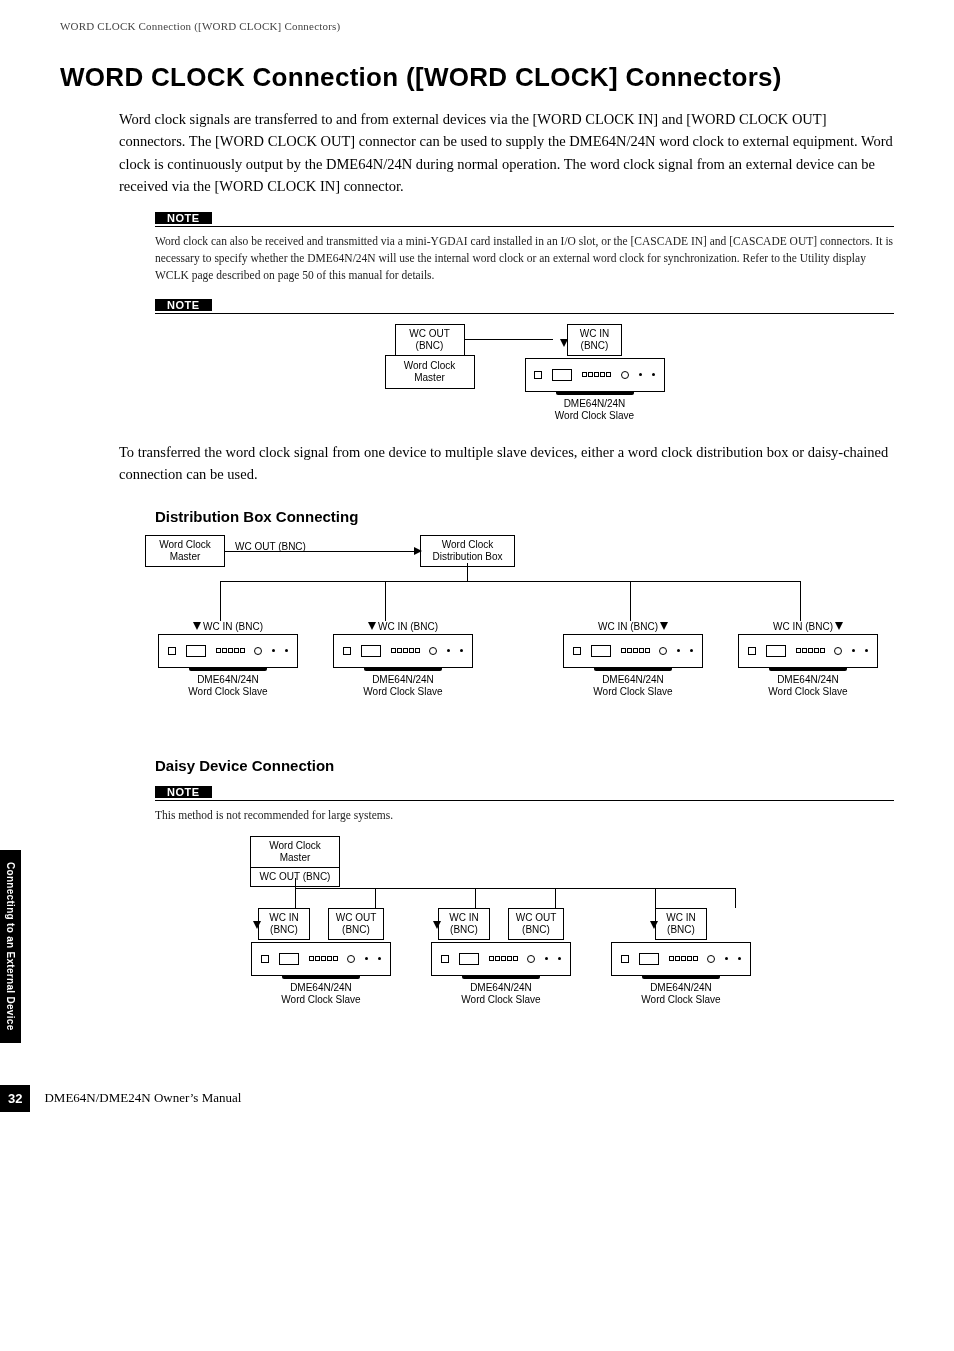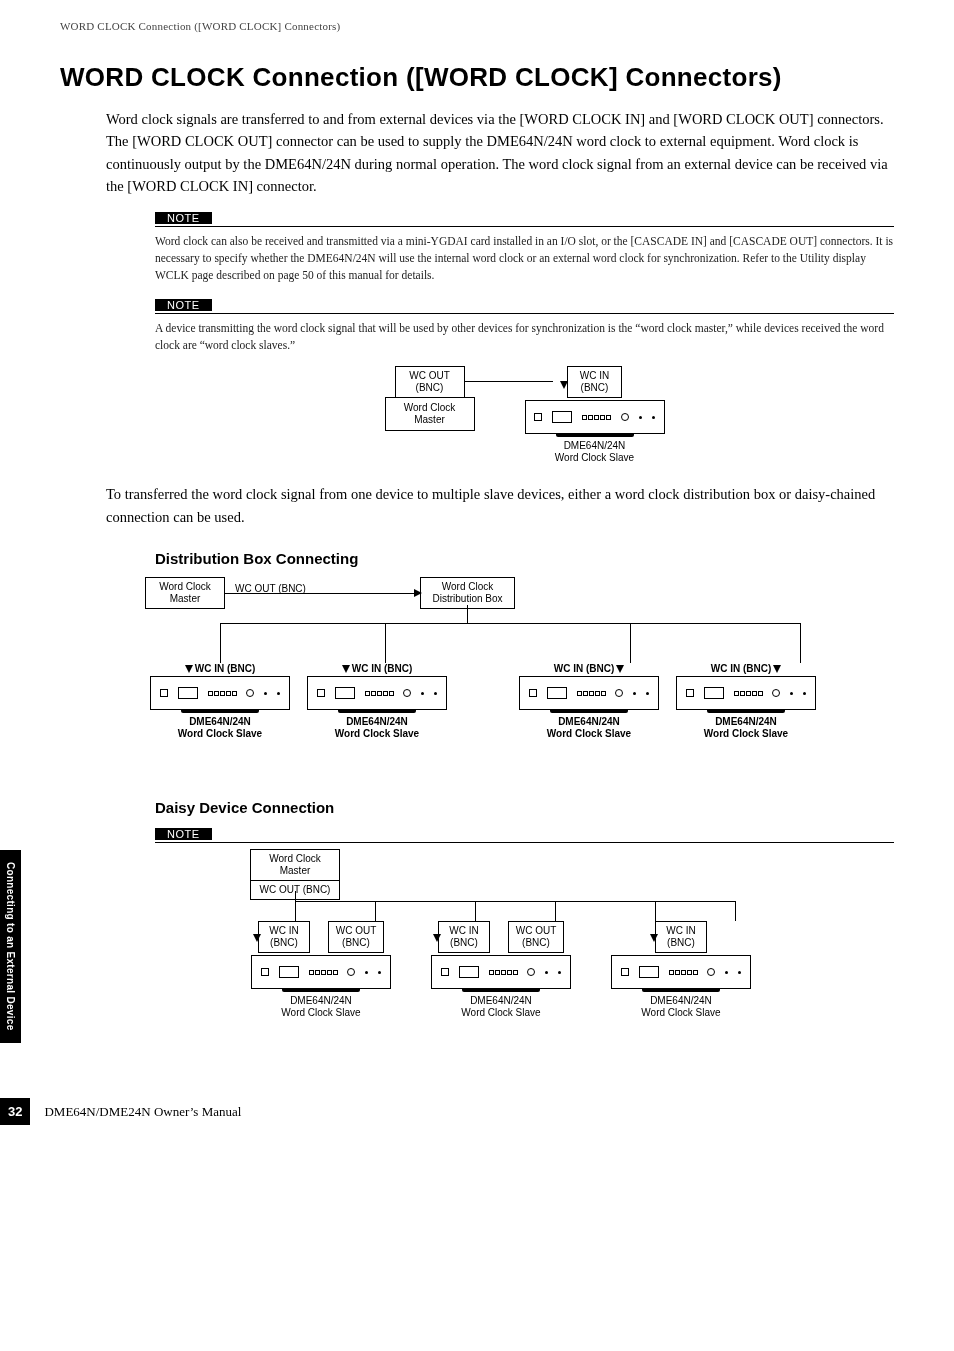--- a/index.html
+++ b/index.html
@@ -20,30 +20,30 @@
     letter-spacing: 0.2px;
   }
   .main-title {
     font-family: Arial, Helvetica, sans-serif;
     font-weight: 900;
     font-size: 26px;
     margin: 20px 0 15px 0;
     letter-spacing: 0.3px;
   }
   .body-para {
-    margin: 8px 0 12px 46px;
+    margin: 8px 0 12px 59px;
     line-height: 1.55;
     font-size: 14.5px;
   }
   .note-label {
     display: inline-block;
     background: #000;
     color: #fff;
     font-family: Arial, Helvetica, sans-serif;
-    font-weight: normal;
+    font-weight: bold;
     font-size: 11px;
     padding: 0 12px;
     margin-left: 95px;
     letter-spacing: 0.5px;
     text-align: center;
   }
   .note-rule {
     border-top: 1px solid #000;
     margin-left: 95px;
     margin-bottom: 6px;
@@ -172,21 +172,20 @@
 
 <div>
   <span class="note-label">NOTE</span>
   <div class="note-rule"></div>
   <p class="note-body">Word clock can also be received and transmitted via a mini-YGDAI card installed in an I/O slot, or the [CASCADE IN] and [CASCADE OUT] connectors. It is necessary to specify whether the DME64N/24N will use the internal word clock or an external word clock for synchronization. Refer to the Utility display WCLK page described on page 50 of this manual for details.</p>
 </div>
 
 <div>
   <span class="note-label">NOTE</span>
   <div class="note-rule"></div>
-  <p class="note-body">A device transmitting the word clock signal that will be used by other devices for synchronization is the “word clock master,” while devices received the word clock are “word clock slaves.”</p>
 </div>
 
 <div class="diagram d1-wrap">
   <div class="d1">
     <div class="d1-left">
       <div class="box-label" style="width:70px;">
         <span>WC OUT</span><br><span>(BNC)</span>
       </div>
       <div class="box-label" style="width:90px;margin-top:-1px;height:34px;display:flex;align-items:center;justify-content:center;white-space:pre-line;">Word Clock
 Master</div>
@@ -239,21 +238,21 @@
   <div class="hline" style="top:16px;left:80px;width:195px;"></div>
   <div class="arrow-right" style="position:absolute;top:12px;left:269px;"></div>
 
   <div class="vline" style="top:28px;left:322px;height:18px;"></div>
   <div class="hline" style="top:46px;left:75px;width:580px;"></div>
   <div class="vline" style="top:46px;left:75px;height:40px;"></div>
   <div class="vline" style="top:46px;left:240px;height:40px;"></div>
   <div class="vline" style="top:46px;left:485px;height:40px;"></div>
   <div class="vline" style="top:46px;left:655px;height:40px;"></div>
 
-  <div style="position:absolute;top:86px;left:0;display:flex;gap:7px;font-weight:bold;">
+  <div style="position:absolute;top:86px;left:8px;display:flex;gap:25px;">
     <div class="d2-slave" style="width:150px;">
       <div style="display:flex;align-items:center;gap:2px;margin-bottom:2px;">
           <div class="arrow-down"></div>
           <span>WC IN (BNC)</span>
         </div>
       <div class="device-front">
         <div class="slot"></div>
           <div class="screen"></div>
         <div class="btnrow">
             <span></span>
@@ -336,20 +335,21 @@
       <div class="under-label2">Word Clock Slave</div>
     </div>
   </div>
 </div>
 
 <h3 class="sub-heading">Daisy Device Connection</h3>
 
 <div>
   <span class="note-label">NOTE</span>
   <div class="note-rule"></div>
+  <p class="note-body">This method is not recommended for large systems.</p>
 </div>
 
 <div class="diagram d3" style="position:relative;height:200px;">
 
   <div style="position:absolute;top:0;left:10px;">
     <div class="box-label" style="width:90px;white-space:pre-line;">Word Clock
 Master</div>
     <div class="box-label" style="width:90px;margin-top:-1px;">WC OUT (BNC)</div>
   </div>
 

